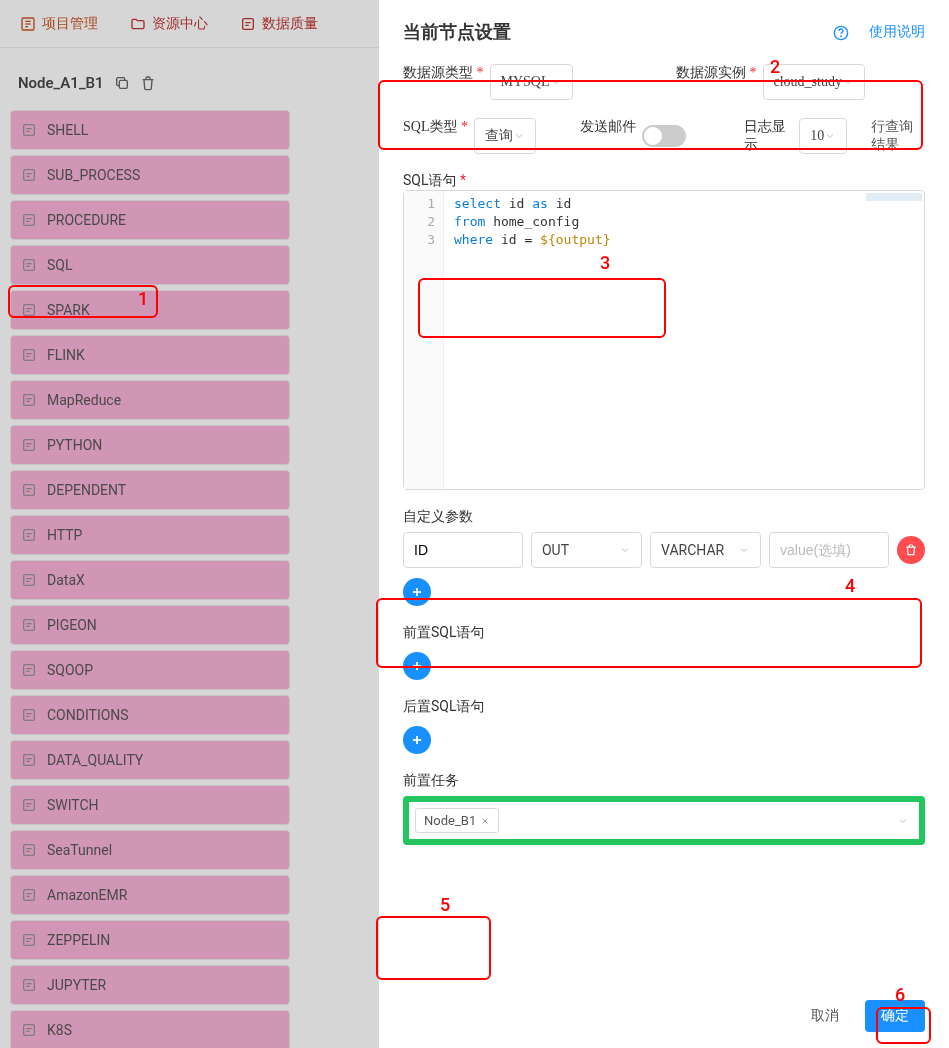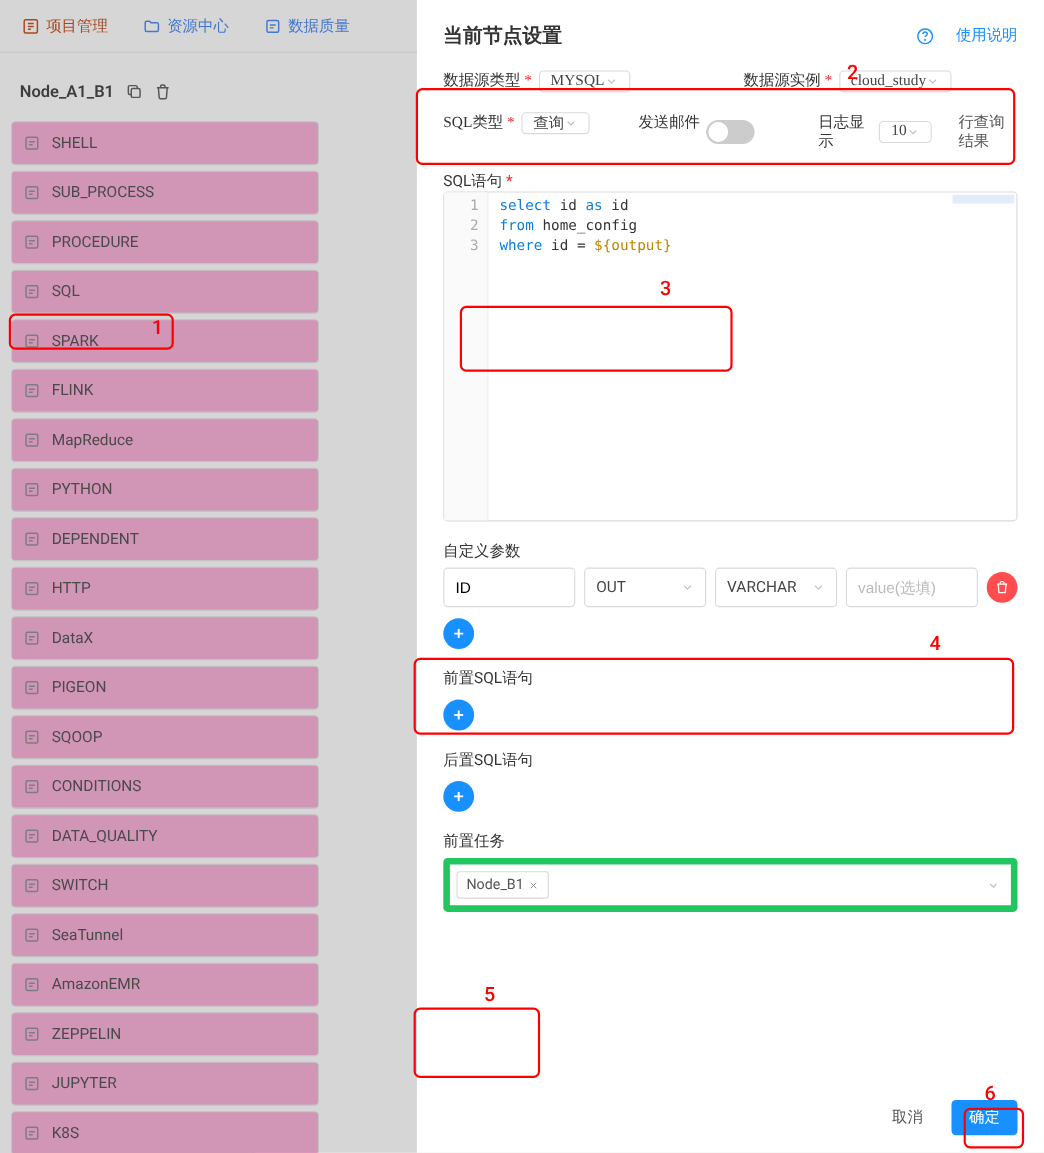--- a/index.html
+++ b/index.html
@@ -20,21 +20,21 @@
       display: flex;
       align-items: center;
       padding: 0 20px;
       border-bottom: 1px solid #e8e8e8;
       gap: 32px;
     }
     .top-nav-item {
       display: flex;
       align-items: center;
       gap: 6px;
-      color: #3b82f6;
+      color: #b91c1c;
       cursor: pointer;
     }
     .top-nav-item.active { color: #c2410c; }
     .top-nav-item svg { width: 16px; height: 16px; }
     
     
     .main-area {
       display: flex;
       position: absolute;
       top: 48px;
@@ -106,21 +106,21 @@
     
     .form-row {
       display: flex;
       gap: 24px;
       margin-bottom: 18px;
     }
     .form-group { flex: 1; display: flex; flex-direction: row; gap: 6px; font-family: Liberation Serif, serif; }
     .form-label { font-size: 14px; color: #333; }
     .req::after { content: " *"; color: #f5222d; }
     .form-select, .form-input {
-      height: 20px;
+      height: 36px;
       border: 1px solid #d9d9d9;
       border-radius: 4px;
       padding: 0 10px;
       display: flex;
       align-items: center;
       justify-content: space-between;
       background: #fff;
       cursor: pointer;
       color: #444;
     }

